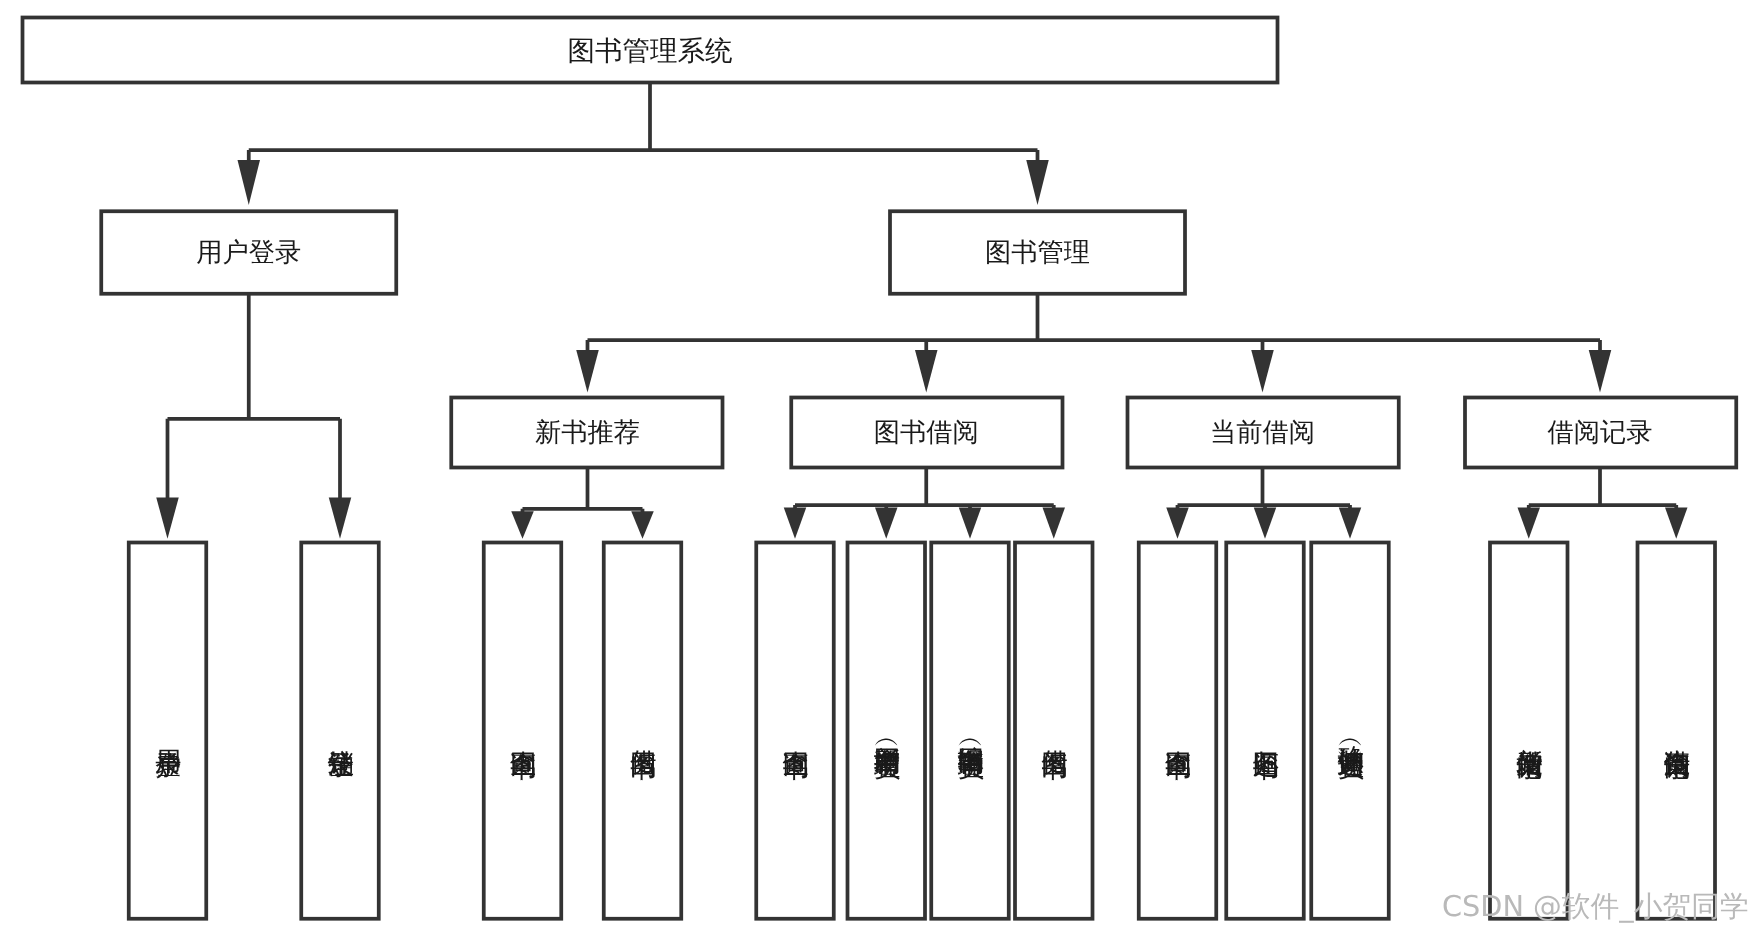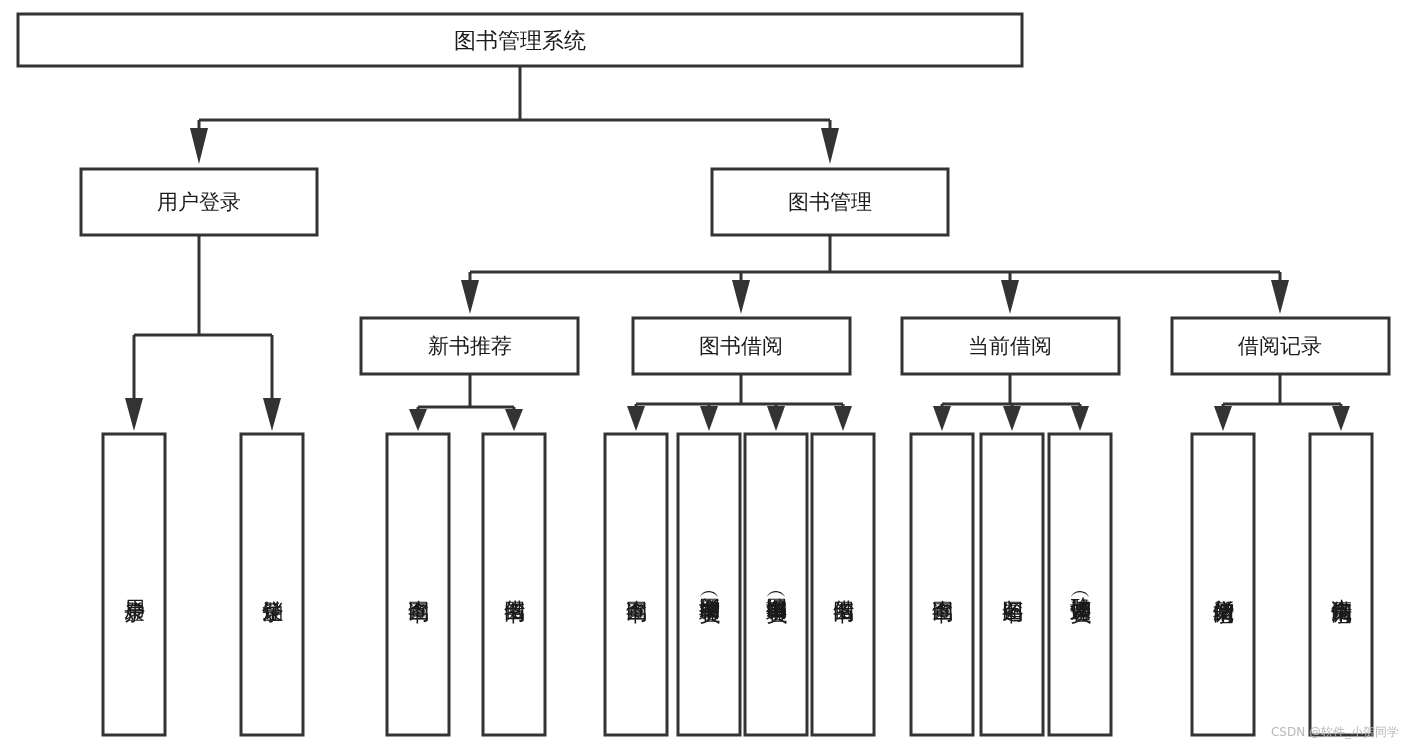--- a/index.html
+++ b/index.html
@@ -34,21 +34,21 @@
     align-items:center;
     justify-content:center;
     text-align:center;
     white-space:nowrap;
     pointer-events:none;
   }
   .watermark{
     position:absolute;
     right:6px;bottom:6px;
     font-family:"DejaVu Sans","Liberation Sans",sans-serif;
-    font-size:12px;
+    font-size:23px;
     color:#b9b9b9;
     white-space:nowrap;
   }
 </style>
 </head>
 <body>
 
 <div id="stage">
 
   <svg id="diagram" viewBox="0 0 1405 747">

